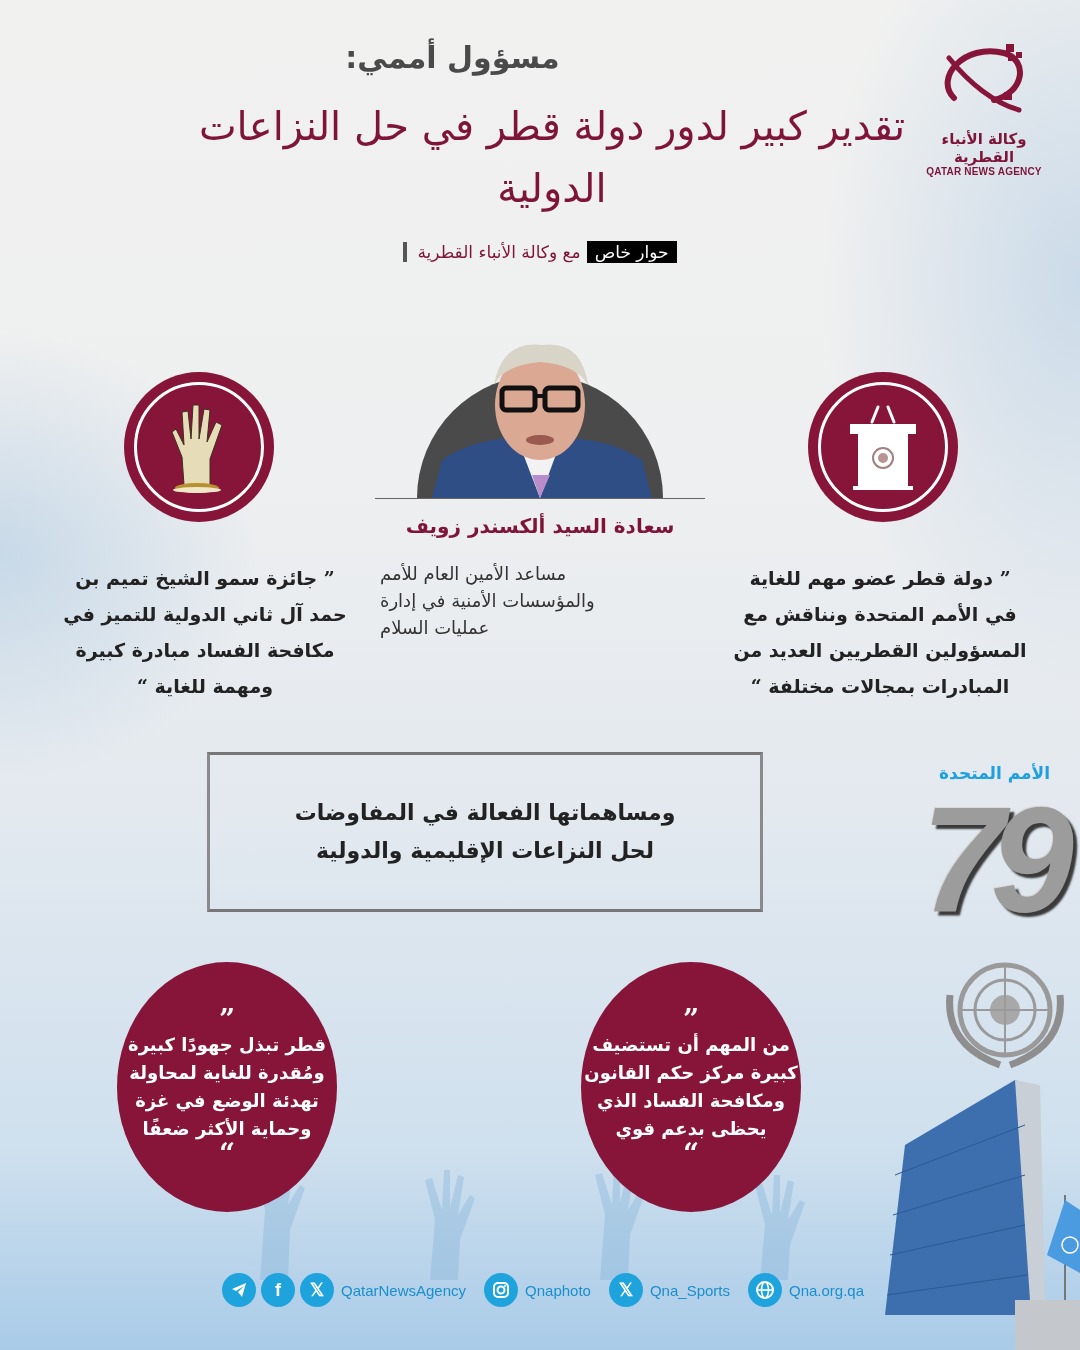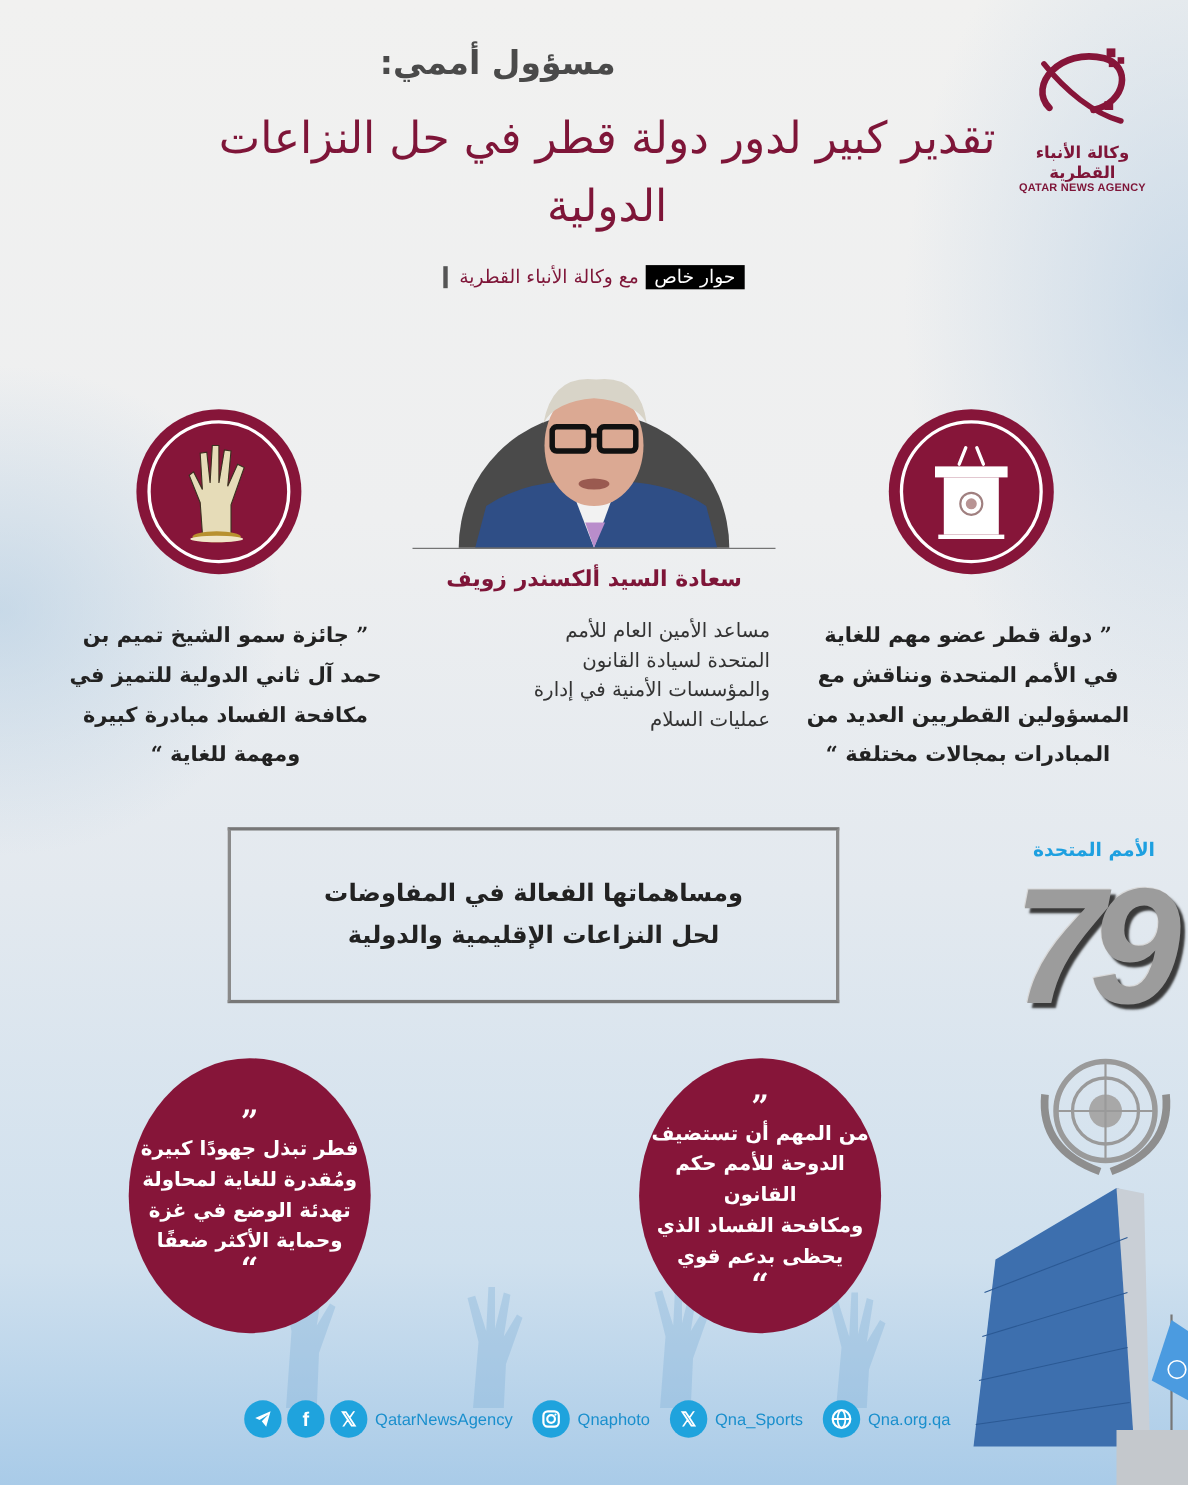--- a/index.html
+++ b/index.html
@@ -50,21 +50,21 @@
   .portrait-bg {
     position: absolute; left: 5px; top: 35px; width: 246px; height: 246px; border-radius: 50%;
     background: #4a4a4a;
   }
   .portrait-line { top: 498px; left: 375px; width: 330px; height: 1px; background: #666; }
   .person-name {
     top: 514px; left: 340px; width: 400px; text-align: center;
     font-size: 20px; font-weight: bold; color: #7e1538;
   }
   .person-title {
-    top: 560px; left: 380px; width: 320px; text-align: right;
+    top: 560px; left: 380px; width: 320px; text-align: left;
     font-size: 18px; color: #333; line-height: 27px;
   }
 
   
   .icon-circle {
     width: 150px; height: 150px; border-radius: 50%; background: #861539;
     display: flex; align-items: center; justify-content: center;
   }
   .icon-circle-inner {
     width: 130px; height: 130px; border-radius: 50%; border: 3px solid #fff;
@@ -161,21 +161,20 @@
     <rect x="90" y="48" width="33" height="22" rx="4" fill="none" stroke="#111" stroke-width="5"></rect>
     <rect x="133" y="48" width="33" height="22" rx="4" fill="none" stroke="#111" stroke-width="5"></rect>
     <line x1="123" y1="56" x2="133" y2="56" stroke="#111" stroke-width="4"></line>
     <ellipse cx="128" cy="100" rx="14" ry="5" fill="#9a5a50"></ellipse>
   </svg>
 </div>
 <div class="abs portrait-line"></div>
 <div class="abs person-name">سعادة السيد ألكسندر زويف</div>
 <div class="abs person-title">
   <div>مساعد الأمين العام للأمم</div>
-  <div>المتحدة لسيادة القانون</div>
   <div>والمؤسسات الأمنية في إدارة</div>
   <div>عمليات السلام</div>
 </div>
 
 <div class="abs icon-circle" style="top:372px; left:808px;">
   <div class="icon-circle-inner">
     <svg width="70" height="90" viewBox="0 0 70 90">
       <line x1="24" y1="20" x2="30" y2="5" stroke="#fff" stroke-width="3" stroke-linecap="round"></line>
       <line x1="46" y1="20" x2="40" y2="5" stroke="#fff" stroke-width="3" stroke-linecap="round"></line>
       <rect x="2" y="22" width="66" height="10" fill="#fff"></rect>
@@ -235,21 +234,21 @@
     <div>ومُقدرة للغاية لمحاولة</div>
     <div>تهدئة الوضع في غزة</div>
     <div>وحماية الأكثر ضعفًا</div>
   </div>
   <div class="bubble-q">“</div>
 </div>
 <div class="abs bubble" style="top:962px; left:581px;">
   <div class="bubble-q">”</div>
   <div class="bubble-text">
     <div>من المهم أن تستضيف</div>
-    <div>الدوحة للأمم حكم القانون</div>
+    <div>كبيرة مركز حكم القانون</div>
     <div>ومكافحة الفساد الذي</div>
     <div>يحظى بدعم قوي</div>
   </div>
   <div class="bubble-q">“</div>
 </div>
 
 <svg class="abs building" viewBox="0 0 205 395">
   <g>
     <circle cx="130" cy="55" r="45" fill="none" stroke="#9a9a9a" stroke-width="5"></circle>
     <circle cx="130" cy="55" r="30" fill="none" stroke="#9a9a9a" stroke-width="3"></circle>

